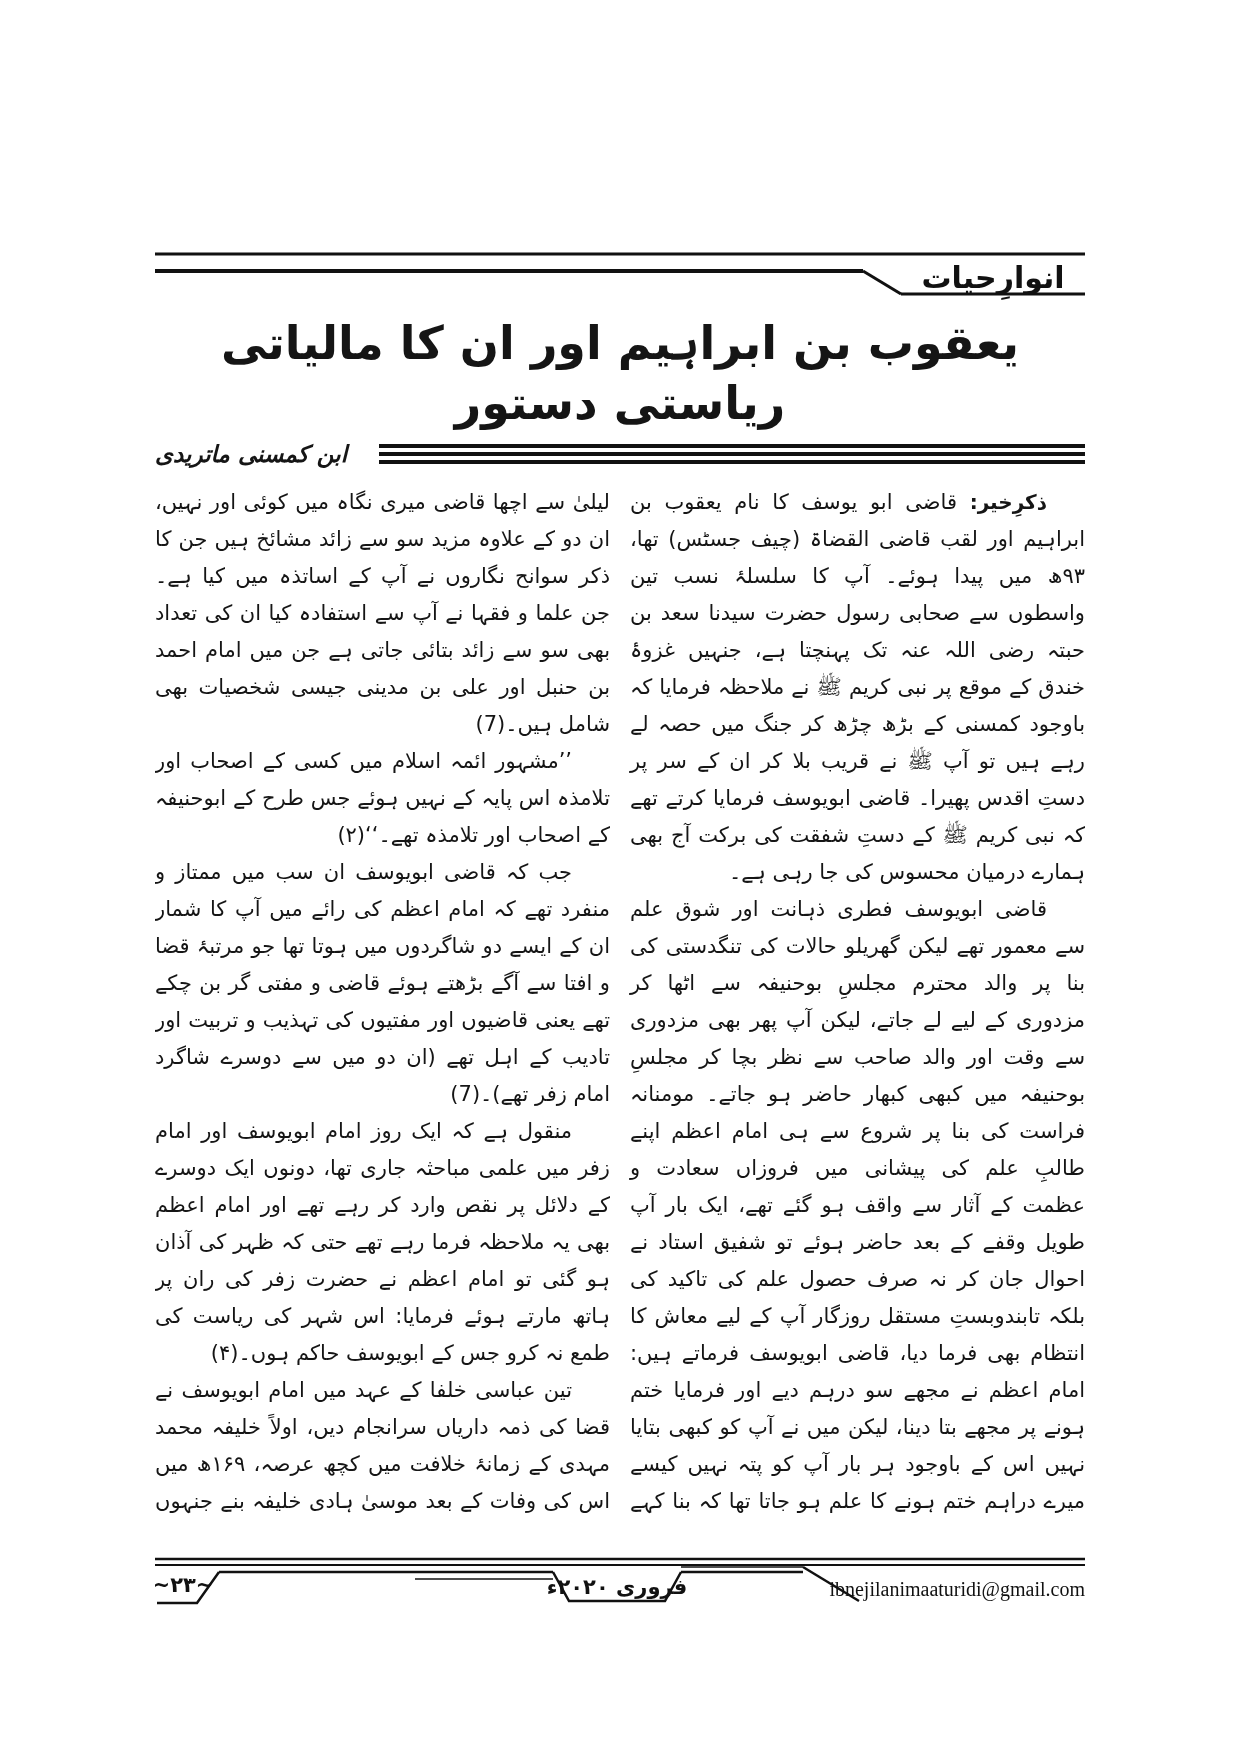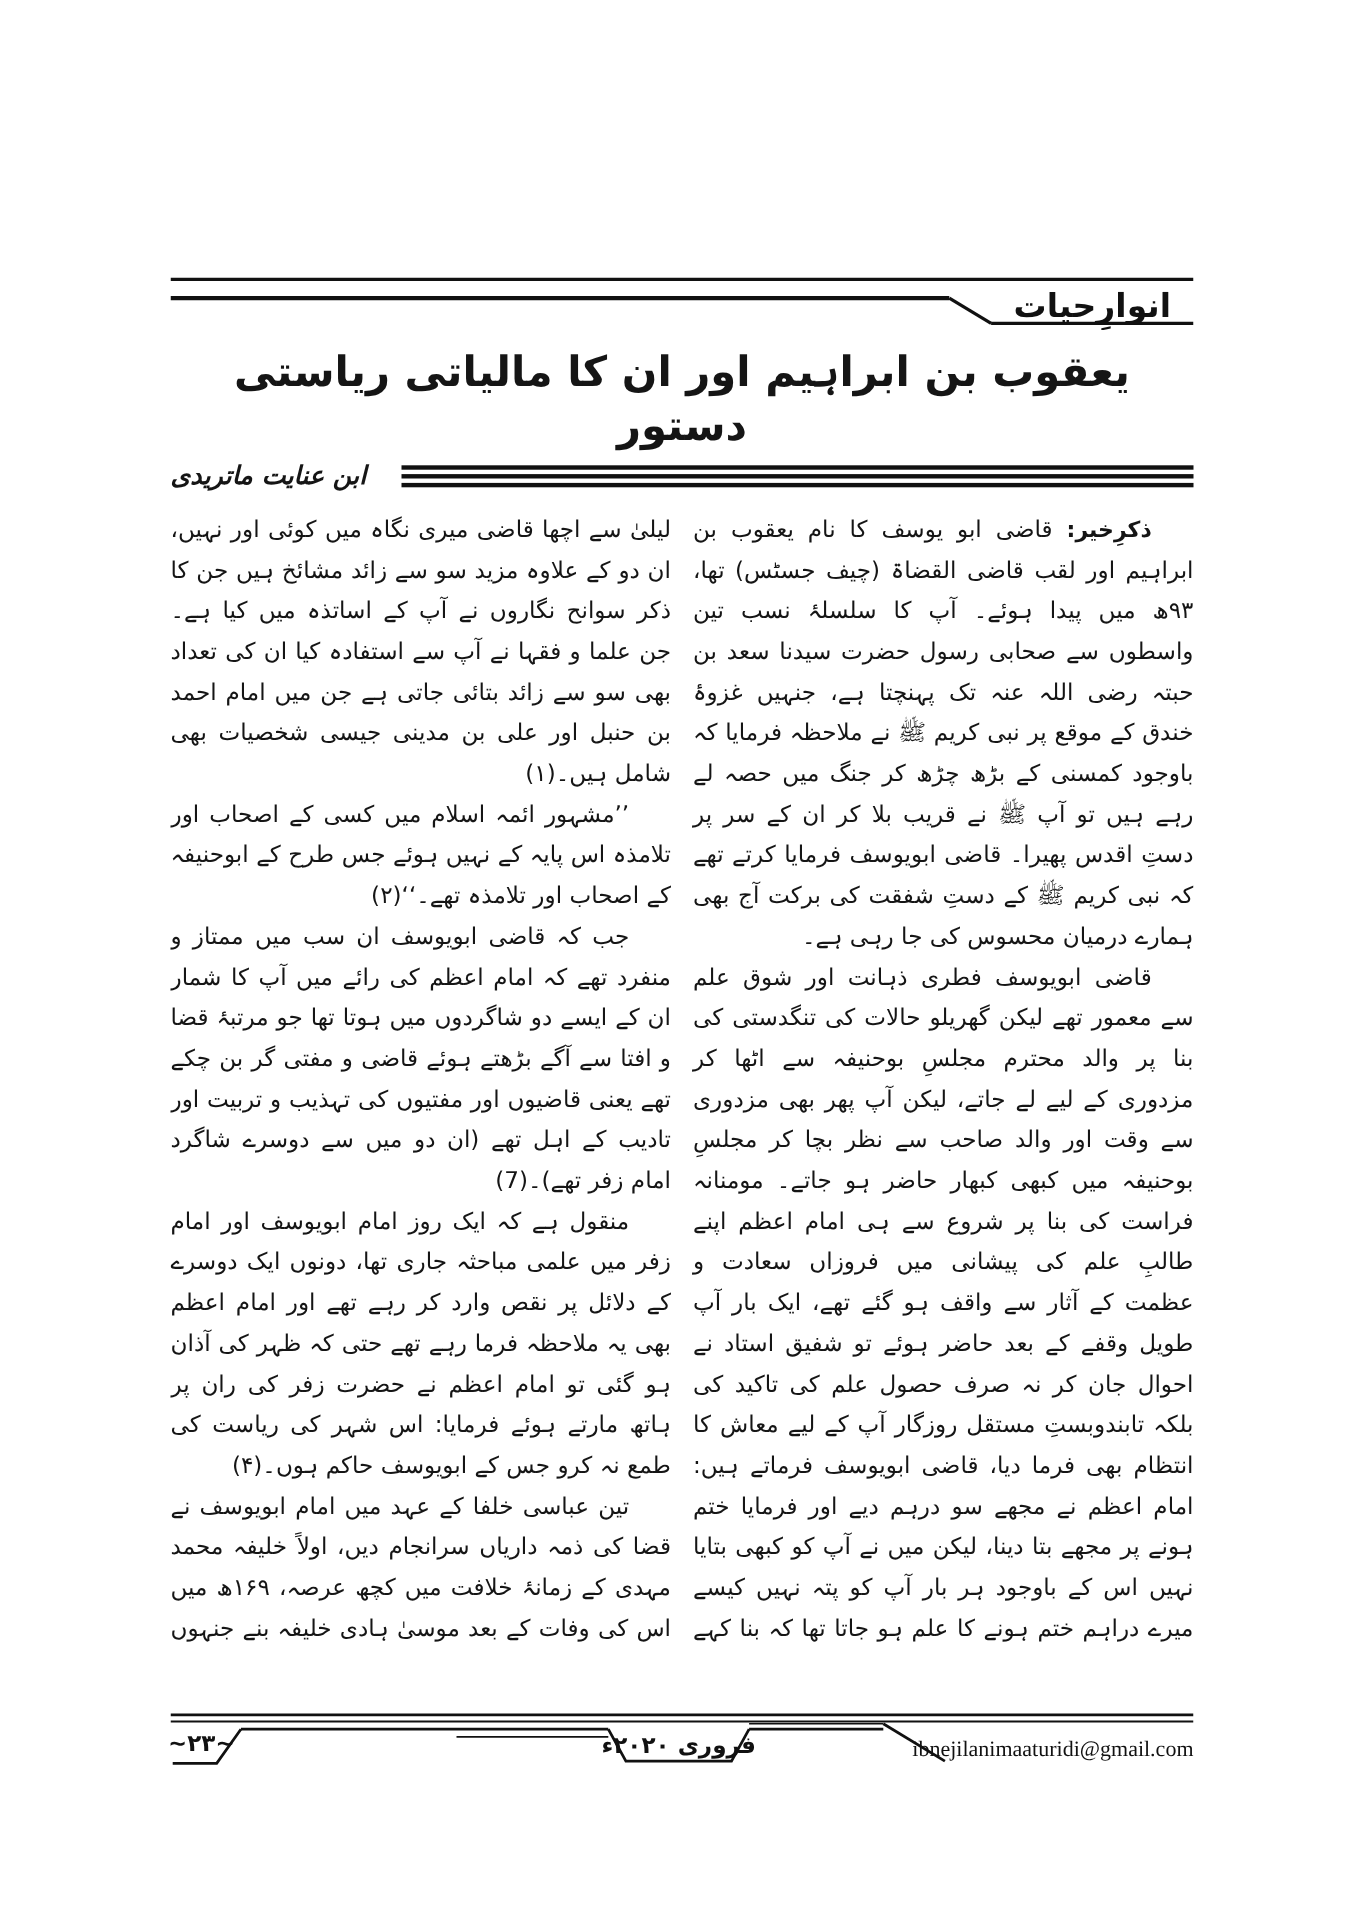--- a/index.html
+++ b/index.html
@@ -9,21 +9,21 @@
     margin:0 auto;
     padding-left:18px;
   }
   .content{position:absolute;left:155px;top:248px;width:930px;}
   
   .header-rule{display:block;width:930px;height:52px;}
   .header-rule line,.header-rule polyline{stroke:#111;fill:none;}
   .badge-text{font-family:"DejaVu Sans",sans-serif;font-weight:bold;font-size:30px;}
   
   .title{
-    direction:rtl;text-align:center;font-size:38px;font-weight:bold;
+    direction:rtl;text-align:center;font-size:46px;font-weight:bold;
     margin:14px 0 6px 0;line-height:1.3;letter-spacing:0;
   }
   
   .author-row{display:flex;align-items:center;margin:6px 0 16px 0;}
   .author{
     direction:rtl;font-size:23px;font-weight:bold;font-style:italic;
     white-space:nowrap;padding-right:14px;
   }
   .triple-lines{flex:1;margin-left:18px;}
   .triple-lines i{display:block;height:4px;background:#111;margin:4px 0;}
@@ -52,36 +52,36 @@
       <line x1="0" y1="6" x2="930" y2="6" stroke-width="3"></line>
       <line x1="0" y1="23" x2="708" y2="23" stroke-width="4"></line>
       <polyline points="708,23 746,46" stroke-width="3"></polyline>
       <line x1="746" y1="46" x2="930" y2="46" stroke-width="3"></line>
       <text class="badge-text" x="838" y="40" text-anchor="middle" fill="#111">انوارِحیات</text>
     </svg>
 
     <h1 class="title">یعقوب بن ابراہیم اور ان کا مالیاتی ریاستی دستور</h1>
 
     <div class="author-row">
-      <span class="author">ابن عنایت ماتریدی</span>
+      <span class="author">ابن کمسنی ماتریدی</span>
       <div class="triple-lines">
           <i></i>
           <i></i>
           <i></i>
         </div>
     </div>
 
     <div class="columns">
       <div class="col">
         <p class="para indent"><b class="lead">ذکرِخیر:</b> <span>قاضی ابو یوسف کا نام یعقوب بن ابراہیم اور لقب قاضی القضاۃ (چیف جسٹس) تھا، ۹۳ھ میں پیدا ہوئے۔ آپ کا سلسلۂ نسب تین واسطوں سے صحابی رسول حضرت سیدنا سعد بن حبتہ رضی اللہ عنہ تک پہنچتا ہے، جنہیں غزوۂ خندق کے موقع پر نبی کریم ﷺ نے ملاحظہ فرمایا کہ باوجود کمسنی کے بڑھ چڑھ کر جنگ میں حصہ لے رہے ہیں تو آپ ﷺ نے قریب بلا کر ان کے سر پر دستِ اقدس پھیرا۔ قاضی ابویوسف فرمایا کرتے تھے کہ نبی کریم ﷺ کے دستِ شفقت کی برکت آج بھی ہمارے درمیان محسوس کی جا رہی ہے۔</span></p>
         <p class="para indent">قاضی ابویوسف فطری ذہانت اور شوق علم سے معمور تھے لیکن گھریلو حالات کی تنگدستی کی بنا پر والد محترم مجلسِ بوحنیفہ سے اٹھا کر مزدوری کے لیے لے جاتے، لیکن آپ پھر بھی مزدوری سے وقت اور والد صاحب سے نظر بچا کر مجلسِ بوحنیفہ میں کبھی کبھار حاضر ہو جاتے۔ مومنانہ فراست کی بنا پر شروع سے ہی امام اعظم اپنے طالبِ علم کی پیشانی میں فروزاں سعادت و عظمت کے آثار سے واقف ہو گئے تھے، ایک بار آپ طویل وقفے کے بعد حاضر ہوئے تو شفیق استاد نے احوال جان کر نہ صرف حصول علم کی تاکید کی بلکہ تابندوبستِ مستقل روزگار آپ کے لیے معاش کا انتظام بھی فرما دیا، قاضی ابویوسف فرماتے ہیں: امام اعظم نے مجھے سو درہم دیے اور فرمایا ختم ہونے پر مجھے بتا دینا، لیکن میں نے آپ کو کبھی بتایا نہیں اس کے باوجود ہر بار آپ کو پتہ نہیں کیسے میرے دراہم ختم ہونے کا علم ہو جاتا تھا کہ بنا کہے ہی مزید عنایت فرما دیتے۔</p>
 
       </div>
       <div class="col">
-        <p class="para">لیلیٰ سے اچھا قاضی میری نگاہ میں کوئی اور نہیں، ان دو کے علاوہ مزید سو سے زائد مشائخ ہیں جن کا ذکر سوانح نگاروں نے آپ کے اساتذہ میں کیا ہے۔ جن علما و فقہا نے آپ سے استفادہ کیا ان کی تعداد بھی سو سے زائد بتائی جاتی ہے جن میں امام احمد بن حنبل اور علی بن مدینی جیسی شخصیات بھی شامل ہیں۔(۱)</p>
+        <p class="para">لیلیٰ سے اچھا قاضی میری نگاہ میں کوئی اور نہیں، ان دو کے علاوہ مزید سو سے زائد مشائخ ہیں جن کا ذکر سوانح نگاروں نے آپ کے اساتذہ میں کیا ہے۔ جن علما و فقہا نے آپ سے استفادہ کیا ان کی تعداد بھی سو سے زائد بتائی جاتی ہے جن میں امام احمد بن حنبل اور علی بن مدینی جیسی شخصیات بھی شامل ہیں۔(7)</p>
         <p class="para indent">’’مشہور ائمہ اسلام میں کسی کے اصحاب اور تلامذہ اس پایہ کے نہیں ہوئے جس طرح کے ابوحنیفہ کے اصحاب اور تلامذہ تھے۔‘‘(۲)</p>
         <p class="para indent">جب کہ قاضی ابویوسف ان سب میں ممتاز و منفرد تھے کہ امام اعظم کی رائے میں آپ کا شمار ان کے ایسے دو شاگردوں میں ہوتا تھا جو مرتبۂ قضا و افتا سے آگے بڑھتے ہوئے قاضی و مفتی گر بن چکے تھے یعنی قاضیوں اور مفتیوں کی تہذیب و تربیت اور تادیب کے اہل تھے (ان دو میں سے دوسرے شاگرد امام زفر تھے)۔(7)</p>
         <p class="para indent">منقول ہے کہ ایک روز امام ابویوسف اور امام زفر میں علمی مباحثہ جاری تھا، دونوں ایک دوسرے کے دلائل پر نقص وارد کر رہے تھے اور امام اعظم بھی یہ ملاحظہ فرما رہے تھے حتی کہ ظہر کی آذان ہو گئی تو امام اعظم نے حضرت زفر کی ران پر ہاتھ مارتے ہوئے فرمایا: اس شہر کی ریاست کی طمع نہ کرو جس کے ابویوسف حاکم ہوں۔(۴)</p>
         <p class="para indent">تین عباسی خلفا کے عہد میں امام ابویوسف نے قضا کی ذمہ داریاں سرانجام دیں، اولاً خلیفہ محمد مہدی کے زمانۂ خلافت میں کچھ عرصہ، ۱۶۹ھ میں اس کی وفات کے بعد موسیٰ ہادی خلیفہ بنے جنہوں نے آپ کو منصبِ قضا پہ برقرار رکھا اور ۱۷۰ھ میں ان کی وفات کے بعد ہارون الرشید خلیفہ بنے تو انہوں نے آپ کے تجربے، فقہی لیاقت اور دینی بصیرت سے متاثر ہو کر نہ صرف منصبِ قضا پر برقرار رکھا بلکہ ترقی دیتے ہوئے آپ کو پوری اسلامی مملکت کا قاضی القضاۃ (چیف جسٹس) مقرر کر دیا، یوں ۱۶۲ھ سے ۱۸۲ھ تک کل اکیس</p>
       </div>
     </div>
   </div>
 
   <div class="footer-wrap">
     <svg class="footer-svg" viewBox="0 0 930 58">

